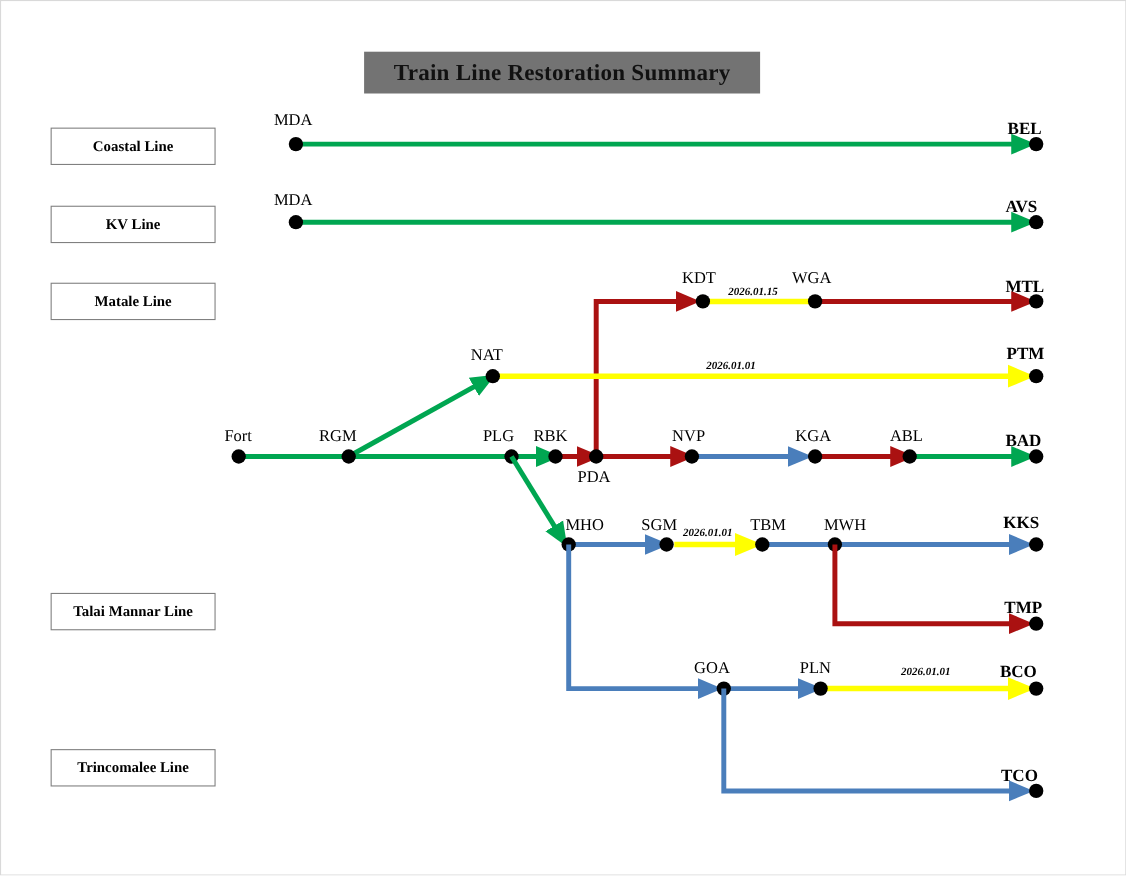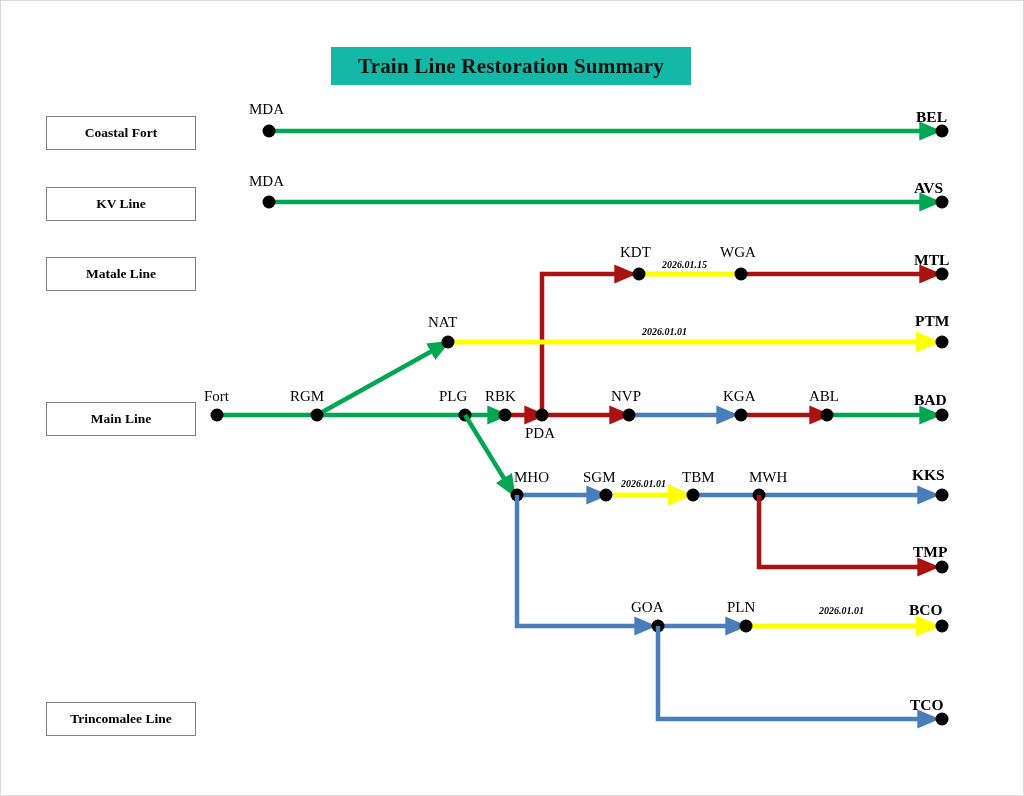--- a/index.html
+++ b/index.html
@@ -17,21 +17,21 @@
     box-sizing: border-box;
     overflow: hidden;
     font-family: "Liberation Serif", "DejaVu Serif", serif;
   }
   #title-banner {
     position: absolute;
     left: 330px;
     top: 46px;
     width: 360px;
     height: 38px;
-    background: #14b8a6;
+    background: #737373;
     display: flex;
     align-items: center;
     justify-content: center;
   }
   #title-banner .title-text {
     font-family: "Liberation Serif", "DejaVu Serif", serif;
     font-weight: bold;
     font-size: 21px;
     color: #111111;
     letter-spacing: 0.2px;
@@ -83,32 +83,32 @@
 </head>
 <body>
 
 <div id="page">
 
   <div id="title-banner">
     <span class="title-text">Train Line Restoration Summary</span>
   </div>
 
   <div class="legend-box" style="top:115px">
-    <span class="legend-text">Coastal Fort</span>
+    <span class="legend-text">Coastal Line</span>
   </div>
   <div class="legend-box" style="top:186px">
     <span class="legend-text">KV Line</span>
   </div>
   <div class="legend-box" style="top:256px">
     <span class="legend-text">Matale Line</span>
   </div>
-  <div class="legend-box" style="top:401px">
-    <span class="legend-text">Main Line</span>
-  </div>
-  <div class="legend-box" style="top:701px">
+  <div class="legend-box" style="top:538px">
+    <span class="legend-text">Talai Mannar Line</span>
+  </div>
+  <div class="legend-box" style="top:680px">
     <span class="legend-text">Trincomalee Line</span>
   </div>
 
   <svg id="diagram" viewBox="0 0 1024 796">
     <defs>
       <marker id="ah-green" markerWidth="5" markerHeight="5" refX="2.6" refY="2.5" orient="auto" markerUnits="strokeWidth">
         <path d="M0,0.4 L5,2.5 L0,4.6 z" fill="#00a651"></path>
       </marker>
       <marker id="ah-red" markerWidth="5" markerHeight="5" refX="2.6" refY="2.5" orient="auto" markerUnits="strokeWidth">
         <path d="M0,0.4 L5,2.5 L0,4.6 z" fill="#aa1111"></path>

